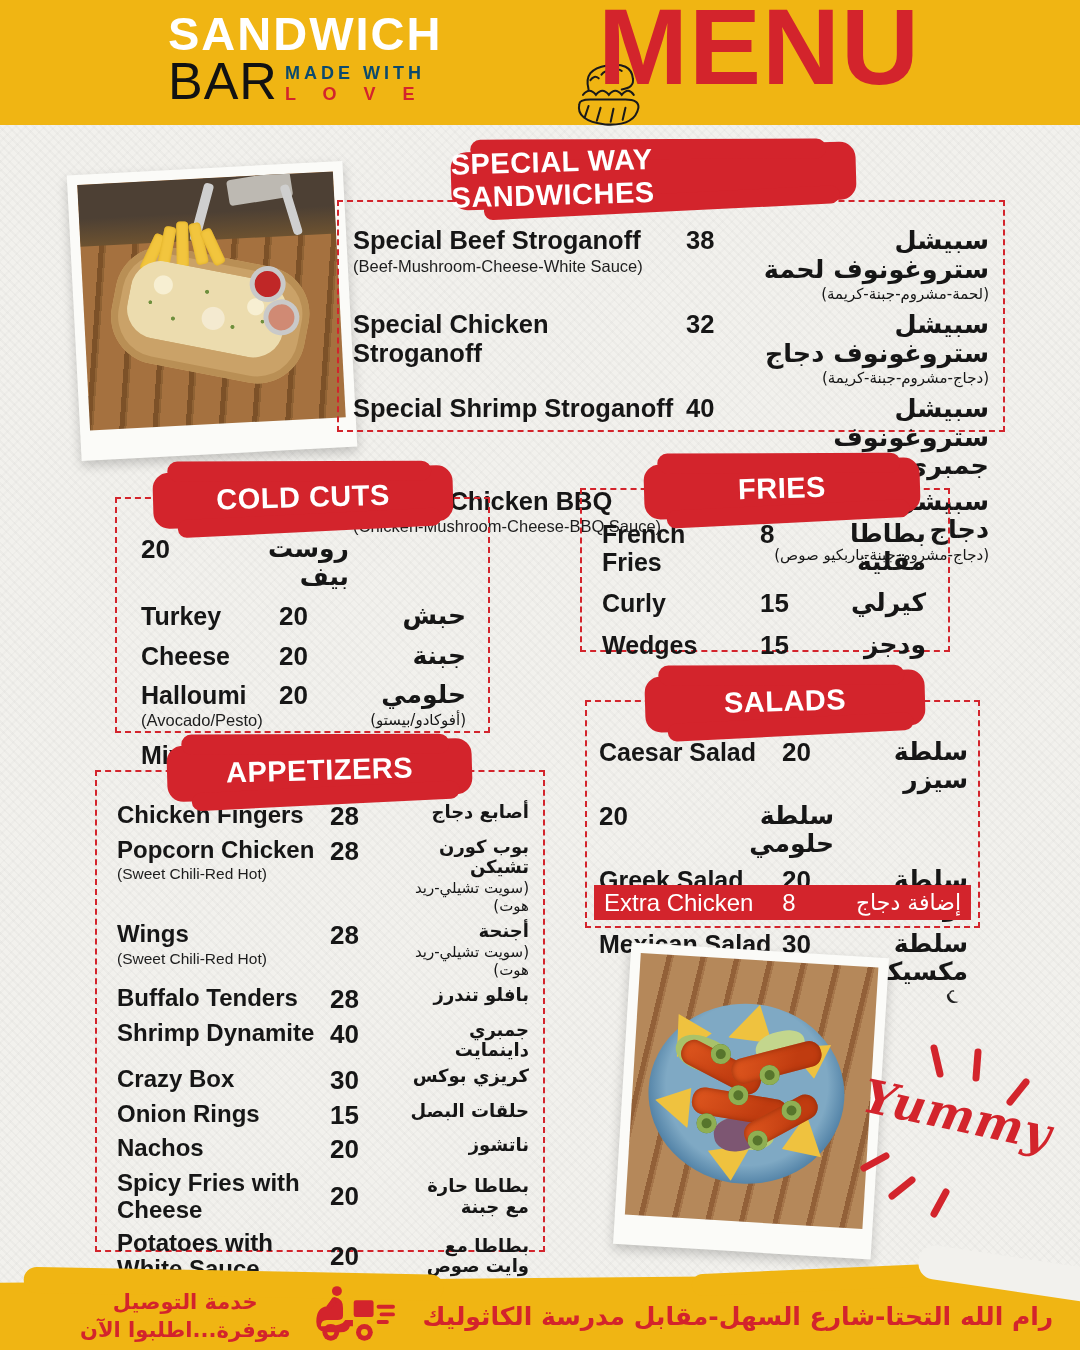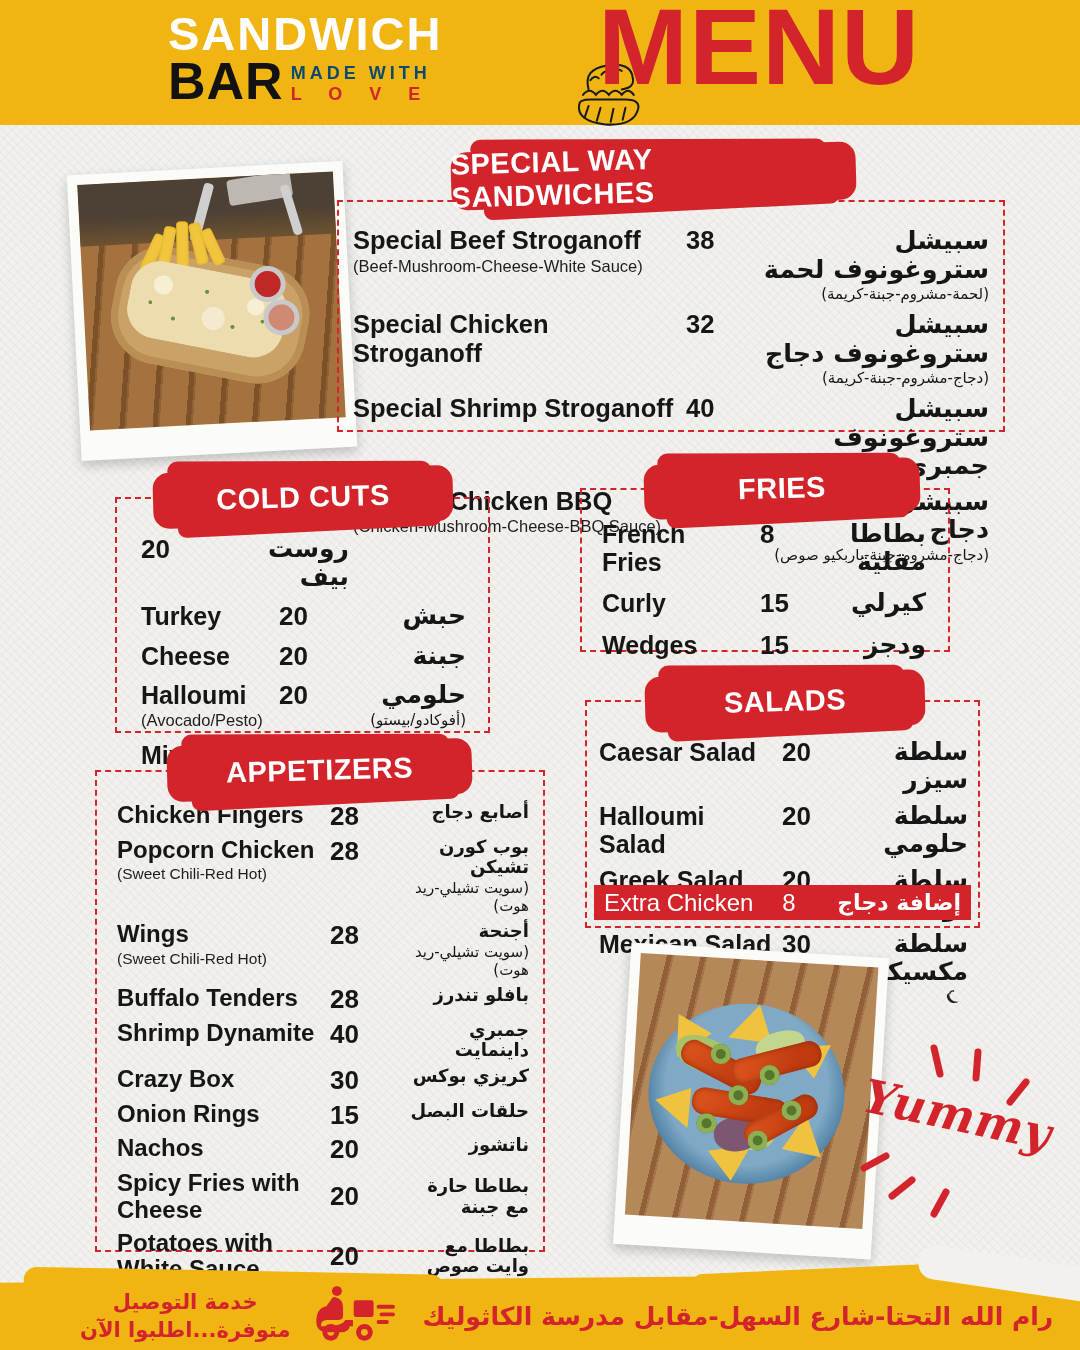--- a/index.html
+++ b/index.html
@@ -8,21 +8,21 @@
     background-image:repeating-linear-gradient(45deg,rgba(130,130,130,.05) 0 2px,transparent 2px 6px),
                      repeating-linear-gradient(-45deg,rgba(160,160,160,.05) 0 2px,transparent 2px 7px);
     font-family:"Liberation Sans",sans-serif;color:#161616;}
   .ar{font-family:"DejaVu Sans",sans-serif;}
 
   
   .header{position:absolute;left:0;top:0;width:1080px;height:125px;background:#f0b513;}
   .brand{position:absolute;left:168px;top:10px;width:330px;}
   .brand-sandwich{color:#fff;font-weight:bold;font-size:47px;letter-spacing:2px;line-height:1.0;}
   .brand-row{display:flex;align-items:flex-start;margin-top:-2px;}
-  .brand-bar{color:#121212;font-weight:bold;font-size:52px;line-height:1.0;letter-spacing:1px;}
+  .brand-bar{color:#121212;font-weight:normal;font-size:52px;line-height:1.0;letter-spacing:1px;}
   .made{margin-left:7px;margin-top:9px;}
   .made-with{display:block;color:#0c4a6e;font-weight:bold;font-size:18px;letter-spacing:4px;line-height:1.1;}
   .love{display:block;color:#d3242c;font-weight:bold;font-size:18px;letter-spacing:11px;line-height:1.2;}
   .logo-art{position:absolute;left:402px;top:48px;}
   .menu-title{position:absolute;left:598px;top:-10px;width:340px;color:#d3242c;
     font-weight:bold;font-size:108px;letter-spacing:1px;line-height:1.05;}
 
   
   .polaroid{position:absolute;background:#fbfbf8;box-shadow:0 5px 12px rgba(0,0,0,.2);
     padding:10px 10px 30px 10px;}
@@ -124,21 +124,21 @@
 
   #salads{left:585px;top:700px;width:395px;height:228px;padding:36px 10px 8px 12px;}
   #salads .rows{gap:8px;}
   #salads .row{grid-template-columns:175px 52px 1fr;}
   #salads .banner{left:58px;top:-29px;width:280px;height:56px;}
   .chili{display:inline-block;vertical-align:-3px;margin-right:4px;}
   .extra-bar{position:absolute;left:7px;right:7px;bottom:6px;height:35px;background:#d3242c;color:#fff;
     display:grid;grid-template-columns:160px 50px 1fr;align-items:center;padding:0 10px;box-sizing:border-box;}
   .extra-bar .xnm{font-size:24px;}
   .extra-bar .xpr{font-size:24px;text-align:center;}
-  .extra-bar .xar{font-size:22px;text-align:right;direction:rtl;font-weight:bold;}
+  .extra-bar .xar{font-size:22px;text-align:right;direction:rtl;font-weight:normal;}
 
   #appetizers{left:95px;top:770px;width:450px;height:482px;padding:30px 14px 8px 20px;}
   #appetizers .rows{gap:6px;}
   #appetizers .row{grid-template-columns:205px 60px 1fr;}
   #appetizers .banner{left:70px;top:-30px;width:305px;height:56px;}
   #appetizers .nm{font-size:24px;}
   #appetizers .arn{font-size:18px;}
   #appetizers .ds{font-size:15.5px;}
 
   
@@ -321,21 +321,20 @@
     <div class="banner">
       <span>SALADS</span>
     </div>
     <div class="rows">
       <div class="row">
         <div class="nm">Caesar Salad</div>
         <div class="pr">20</div>
         <div class="arc arn ar">سلطة سيزر</div>
       </div>
       <div class="row">
-        <div class="nm">Halloumi Salad</div>
         <div class="pr">20</div>
         <div class="arc arn ar">سلطة حلومي</div>
       </div>
       <div class="row">
         <div class="nm">Greek Salad</div>
         <div class="pr">20</div>
         <div class="arc arn ar">سلطة يونانية</div>
       </div>
       <div class="row">
         <div class="nm">Mexican Salad</div>

